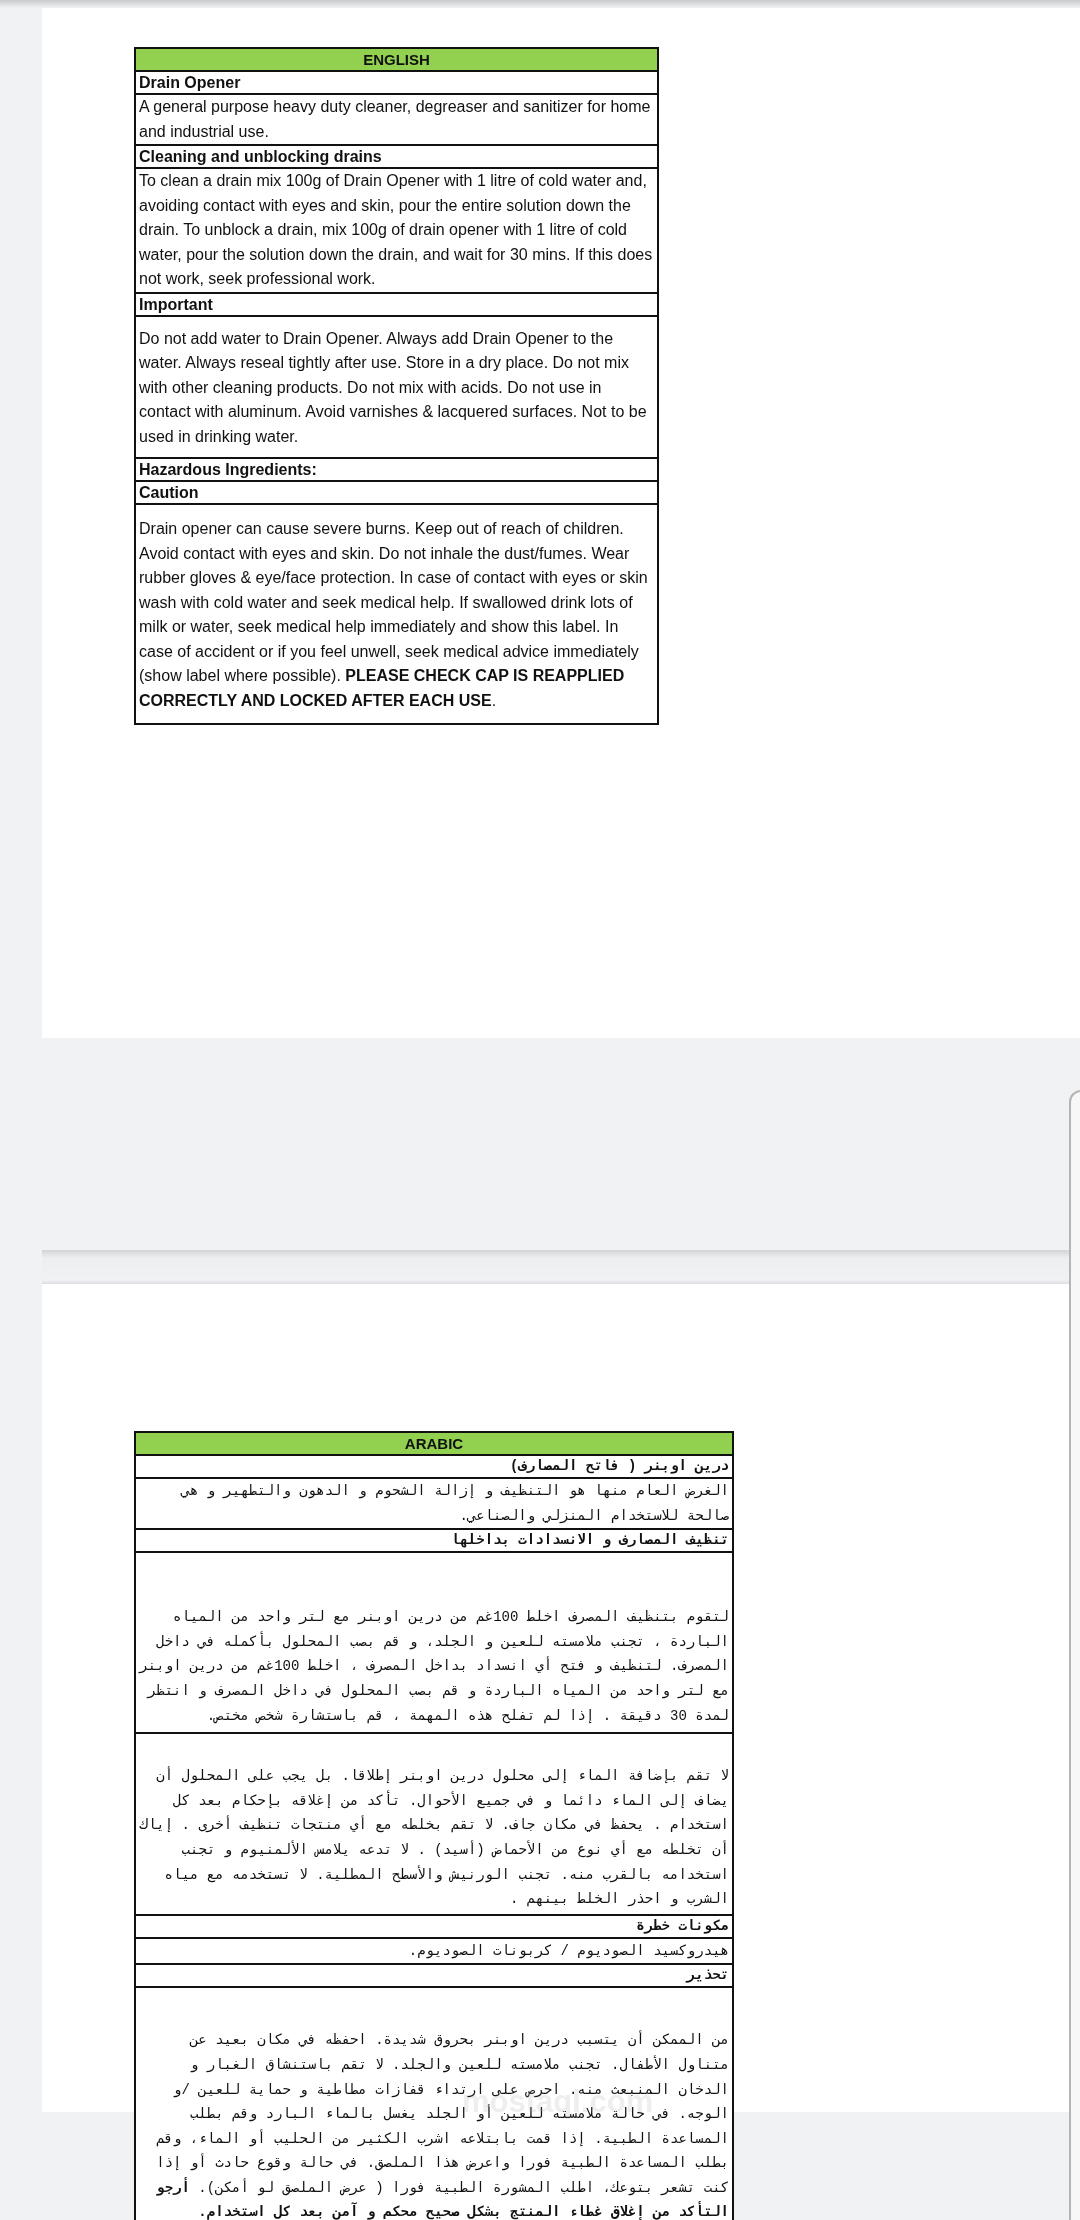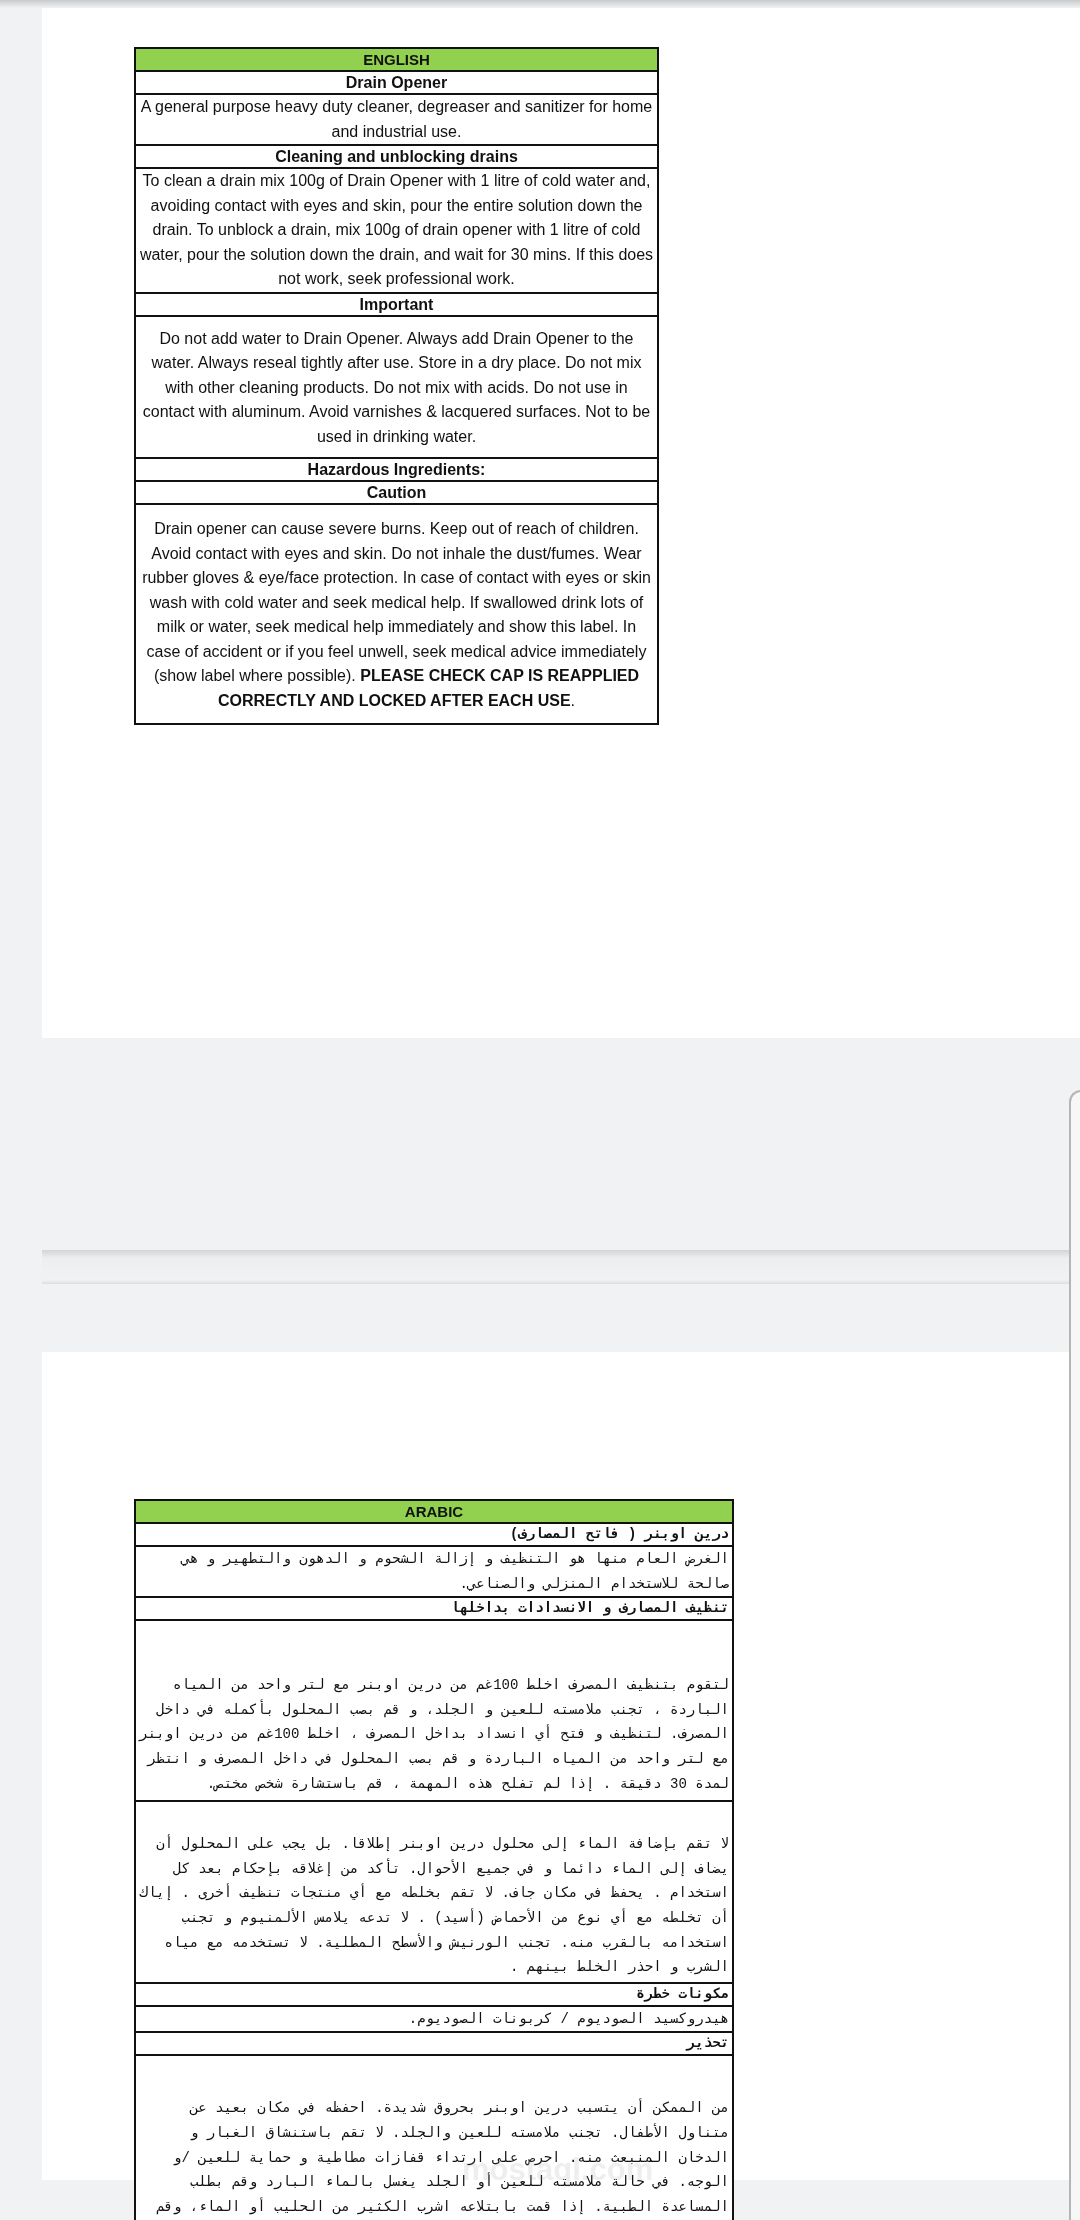--- a/index.html
+++ b/index.html
@@ -9,37 +9,37 @@
     font-family:"Liberation Sans", sans-serif;
   }
   .top-shadow {
     position:absolute; left:0; top:0; width:1080px; height:8px;
     background:linear-gradient(#c9cacc,#f1f2f4);
   }
   .page {
     position:absolute; left:42px; width:1038px; background:#ffffff;
   }
   #page1 { top:8px; height:1030px; }
-  #page2 { top:1352px; height:828px; }
+  #page2 { top:1284px; height:828px; }
   .page-gap {
     position:absolute; left:42px; top:1250px; width:1038px; height:34px;
     background:linear-gradient(#d3d4d6 0px,#eceef0 8px,#f1f2f4 30px,#dcdde0 34px);
   }
   .scrollbar {
     position:absolute; left:1069px; top:1090px; width:11px; height:1130px;
     border-left:2px solid #b5b5b5; border-top:2px solid #b5b5b5;
     border-top-left-radius:12px; background:#f7f7f7;
   }
 
   table.label {
     position:absolute; border-collapse:collapse; background:#fff;
     border:2.5px solid #111;
   }
   table.label td {
-    border:2px solid #111; padding:0 3px; color:#111; vertical-align:top;text-align:center;
+    border:2px solid #111; padding:0 3px; color:#111; vertical-align:top;
   }
   table.label td.hdr {
     background:#92d050; text-align:center; font-weight:bold;
   }
   table.label td.sec { font-weight:bold; }
 
   
   #en-table { left:92px; top:39px; width:525px; font-size:16px; line-height:24.5px; }
   #en-table td { font-family:"Liberation Sans", sans-serif; }
   #en-table td.hdr { height:21px; line-height:21px; font-size:15px; }

